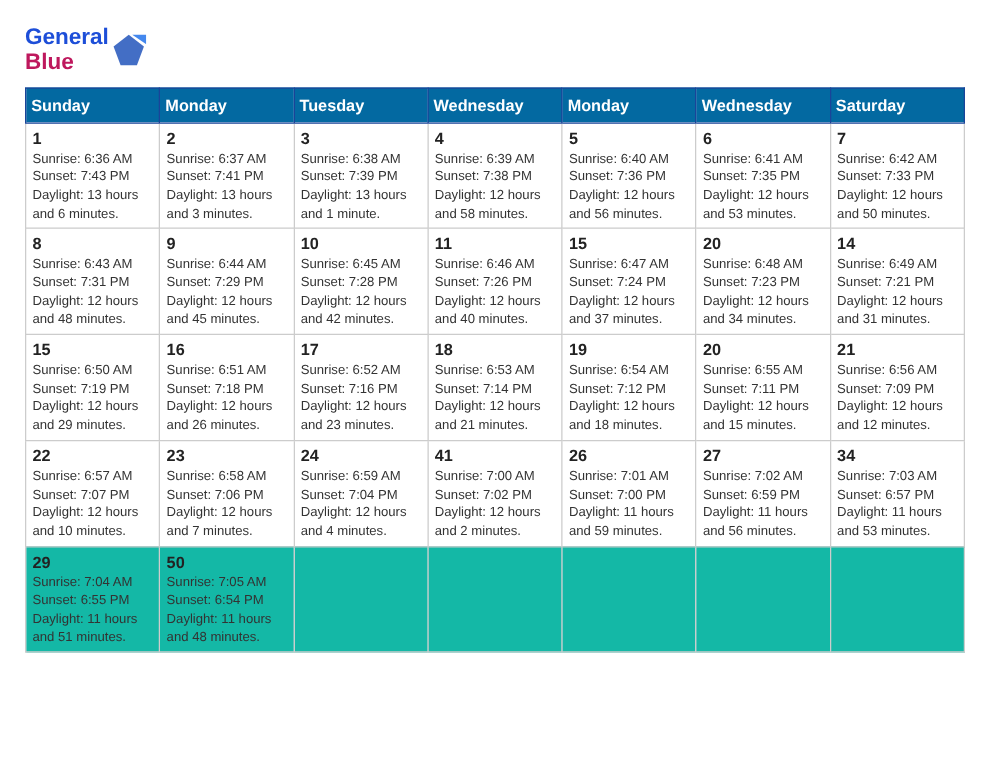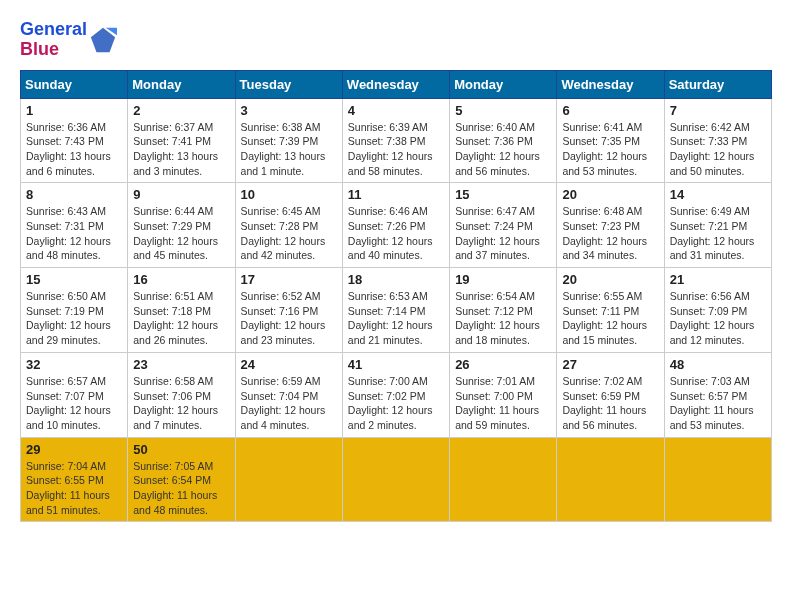--- a/index.html
+++ b/index.html
@@ -62,21 +62,21 @@
     }
     .calendar td {
       border: 1px solid #ccc;
       padding: 4px 5px;
       vertical-align: top;
       width: 107px;
       min-height: 80px;
       background: #fff;
     }
     .calendar tr:last-child td {
-      background: #eab308;
+      background: #14b8a6;
     }
     .day-number {
       font-size: 13px;
       font-weight: bold;
       color: #222;
       display: block;
       margin-bottom: 2px;
     }
     .day-info {
       color: #333;
@@ -293,21 +293,21 @@
           <span class="day-number">21</span>
           <div class="day-info">
             Sunrise: 6:56 AM<br>
             Sunset: 7:09 PM<br>
             Daylight: 12 hours and 12 minutes.
           </div>
         </td>
       </tr>
       <tr>
         <td>
-          <span class="day-number">32</span>
+          <span class="day-number">22</span>
           <div class="day-info">
             Sunrise: 6:57 AM<br>
             Sunset: 7:07 PM<br>
             Daylight: 12 hours and 10 minutes.
           </div>
         </td>
         <td>
           <span class="day-number">23</span>
           <div class="day-info">
             Sunrise: 6:58 AM<br>
@@ -341,21 +341,21 @@
         </td>
         <td>
           <span class="day-number">27</span>
           <div class="day-info">
             Sunrise: 7:02 AM<br>
             Sunset: 6:59 PM<br>
             Daylight: 11 hours and 56 minutes.
           </div>
         </td>
         <td>
-          <span class="day-number">48</span>
+          <span class="day-number">34</span>
           <div class="day-info">
             Sunrise: 7:03 AM<br>
             Sunset: 6:57 PM<br>
             Daylight: 11 hours and 53 minutes.
           </div>
         </td>
       </tr>
       <tr>
         <td>
           <span class="day-number">29</span>

